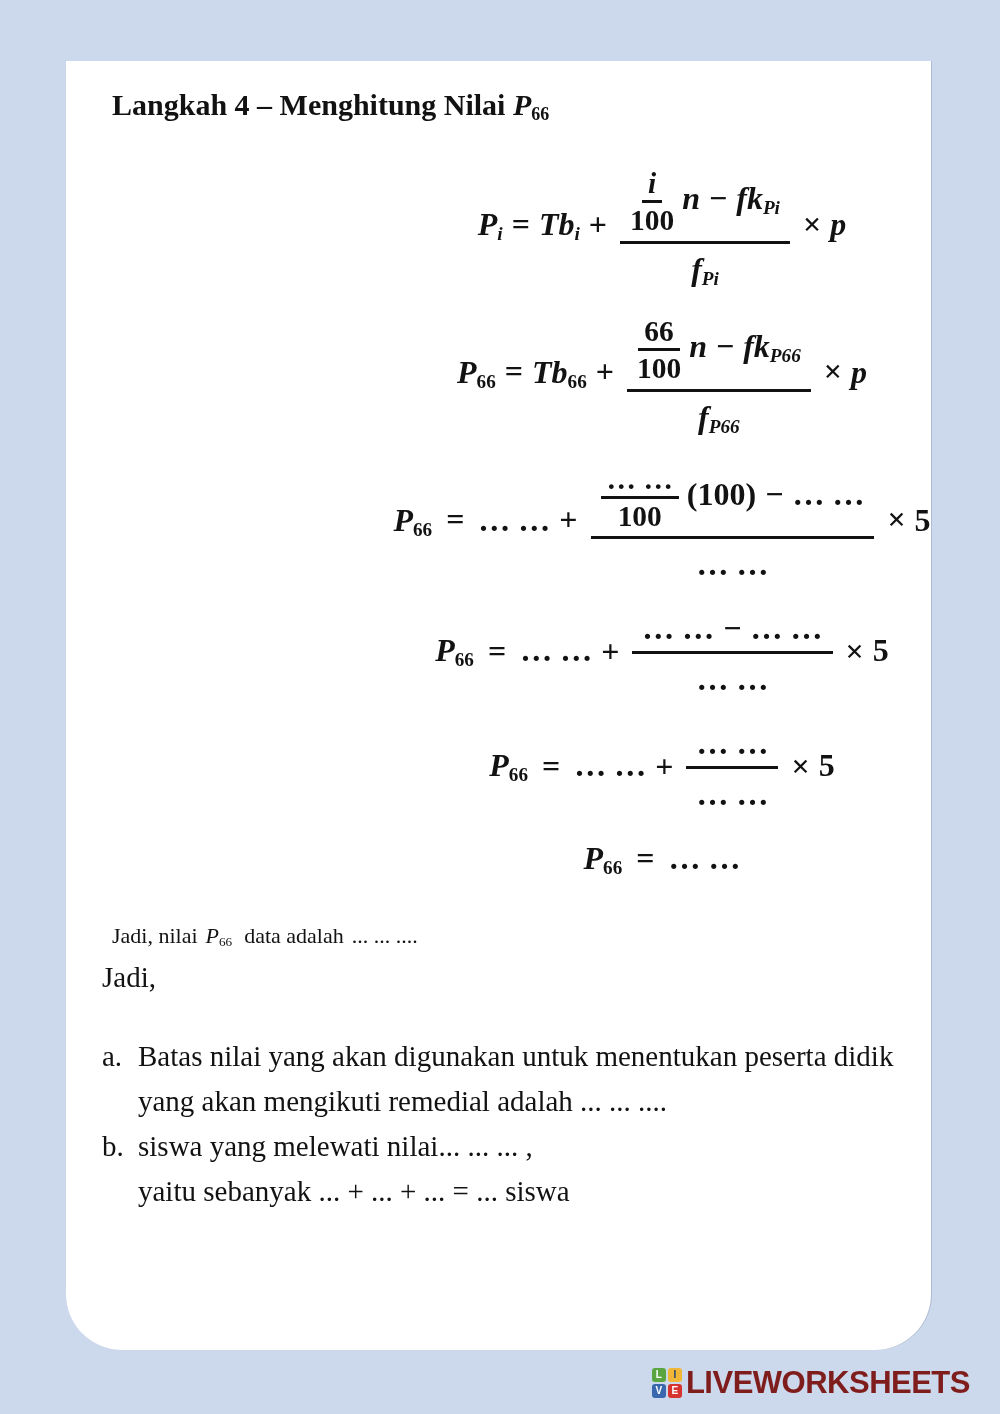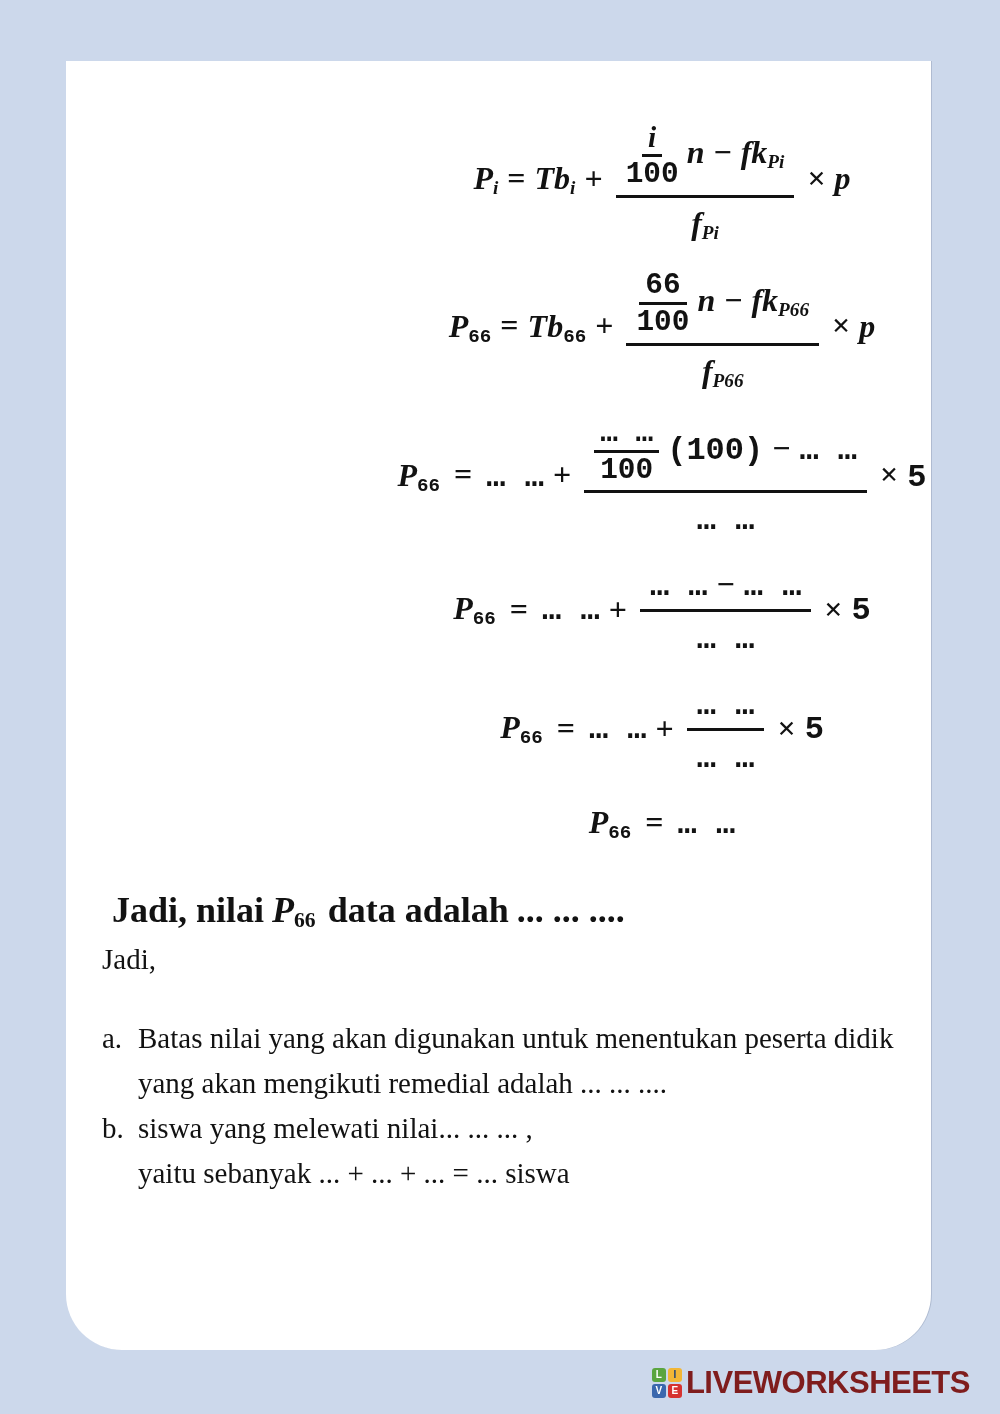--- a/index.html
+++ b/index.html
@@ -21,40 +21,40 @@
   .title .var{font-style:italic;}
   sub{font-size:0.6em;vertical-align:-0.25em;font-weight:inherit;line-height:0;}
   .formula-zone{
     margin:44px 0 0 272px;width:600px;
     display:flex;flex-direction:column;gap:27px;
   }
   .fline{
     text-align:center;font-size:32px;font-weight:bold;white-space:nowrap;
   }
   .v{font-style:italic;}
-  .n{font-style:normal;font-family:Liberation Mono, monospace;}
+  .n{font-style:normal;}
   .op{font-style:normal;margin:0 9px;}
   .opw{font-style:normal;margin:0 14px;}
   .frac{
     display:inline-flex;flex-direction:column;align-items:center;
     vertical-align:middle;margin:0 4px;
   }
   .fnum{
     display:block;border-bottom:3px solid #121212;
     padding:0 10px 4px 10px;text-align:center;
   }
   .fden{display:block;padding-top:7px;text-align:center;}
   .sfrac{
     display:inline-flex;flex-direction:column;align-items:center;
     vertical-align:middle;margin-right:8px;font-size:0.92em;line-height:1.1;
   }
   .snum{display:block;border-bottom:3px solid #121212;padding:0 6px 1px 6px;}
   .sden{display:block;padding-top:1px;}
   .conclusion{
-    margin:46px 0 0 22px;font-size:36px;font-weight:bold;
+    margin:46px 0 0 22px;font-size:22px;font-weight:normal;
   }
   .conclusion .var{font-style:italic;}
   .conclusion .gap-l{margin-left:12px;}
   .conclusion .gap-s{margin-left:8px;}
   .jadi{margin:12px 0 0 12px;font-size:29px;}
   .qlist{margin:40px 0 0 12px;font-size:29px;line-height:1.55;}
   .qitem{display:flex;align-items:flex-start;}
   .qmarker{width:36px;flex:0 0 36px;}
   .qtext{flex:1;}
   .qline{display:block;}
@@ -77,20 +77,21 @@
   .logo-text{
     font-family:"Liberation Sans", sans-serif;font-weight:bold;
     font-size:31px;letter-spacing:-0.5px;color:#7f1d1d;
   }
 </style>
 </head>
 <body>
 
 <div class="card">
 
+  <h1 class="title"><span>Langkah 4 – Menghitung Nilai </span><span class="var">P</span><sub>66</sub></h1>
 
   <div class="formula-zone">
 
     <div class="fline"><span class="v">P</span><sub class="v">i</sub><span class="op">=</span><span class="v">Tb</span><sub class="v">i</sub><span class="op">+</span><span class="frac">
           <span class="fnum"><span class="sfrac">
               <span class="snum v">i</span>
               <span class="sden n">100</span>
             </span><span class="v">n</span><span class="op">−</span><span class="v">fk</span><sub class="v">Pi</sub></span>
           <span class="fden"><span class="v">f</span><sub class="v">Pi</sub></span>
         </span><span class="op">×</span><span class="v">p</span></div>

